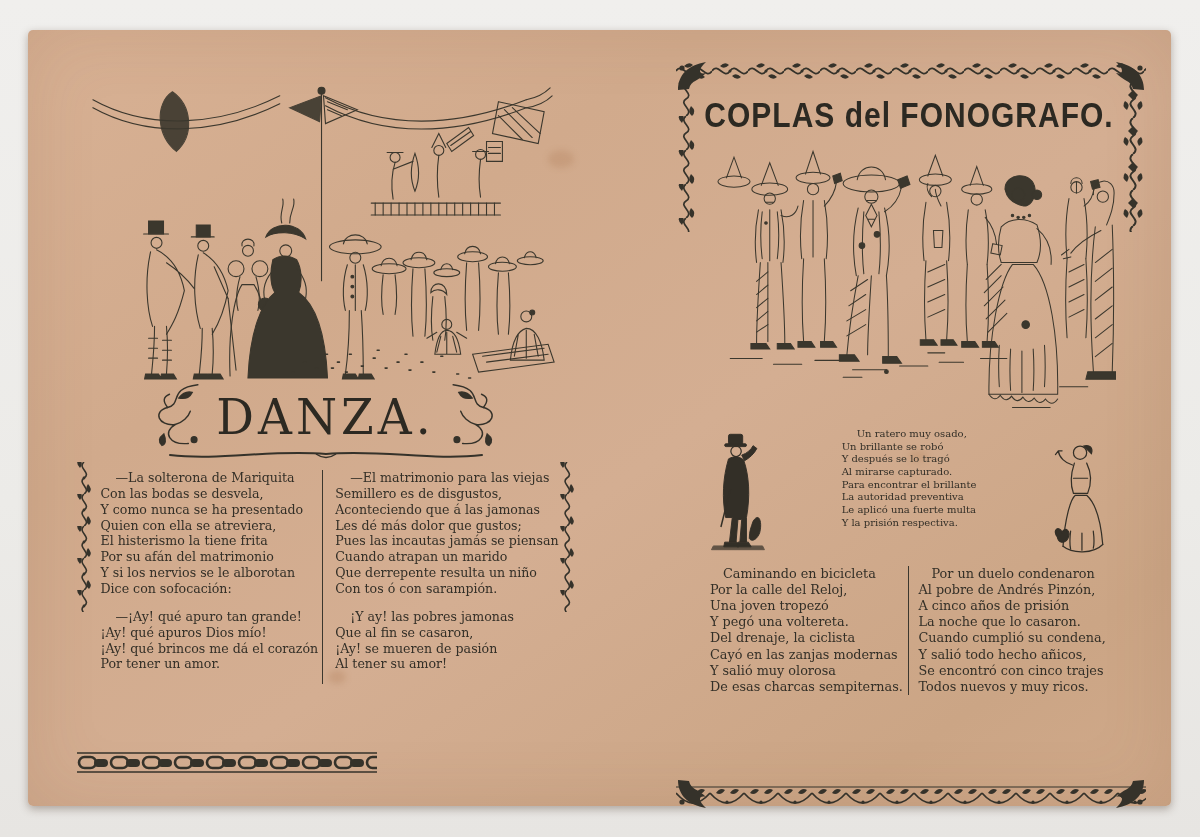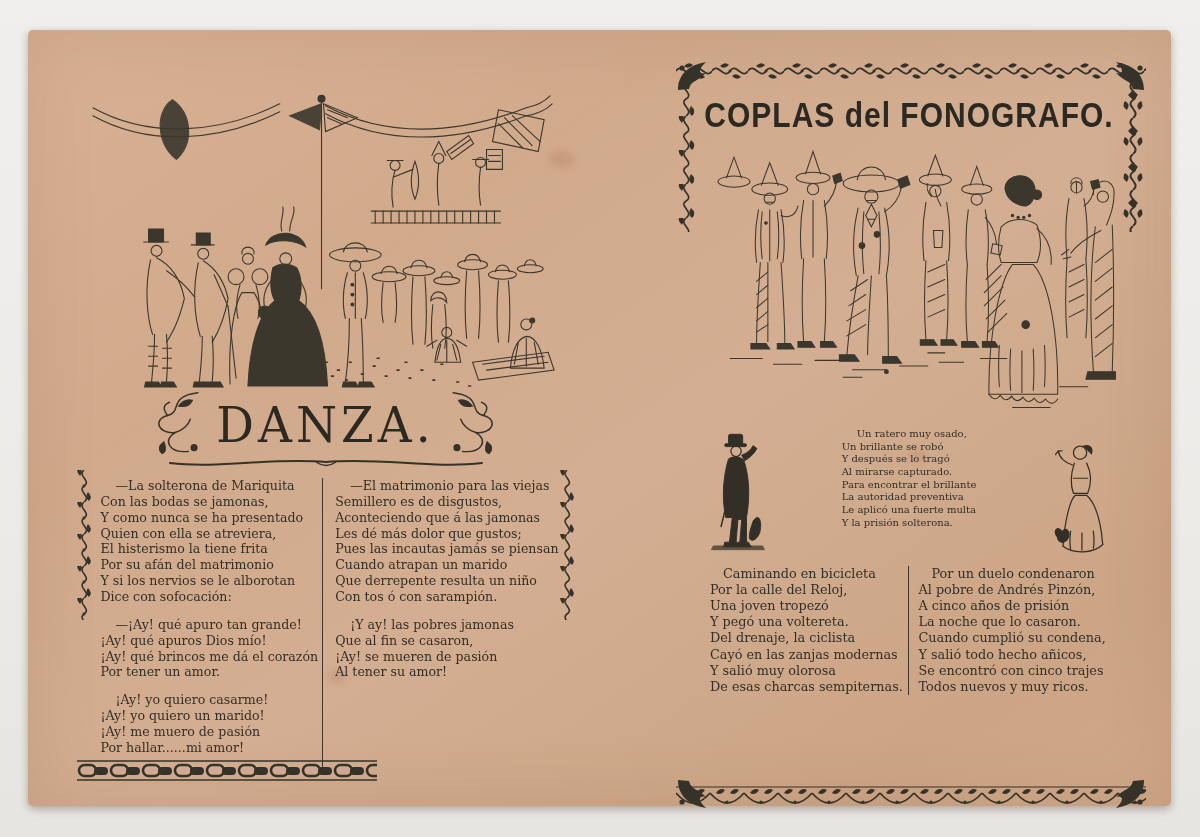--- a/index.html
+++ b/index.html
@@ -4,21 +4,21 @@
 <style>
   html,body{margin:0;padding:0;}
   body{width:1200px;height:837px;overflow:hidden;background:#edecea;font-family:"DejaVu Serif",serif;}
   .photo{position:relative;width:1200px;height:837px;background:linear-gradient(180deg,#f0efed 0%,#ecebe8 60%,#e7e5e2 100%);}
   .paper{position:absolute;left:28px;top:30px;width:1143px;height:776px;border-radius:5px;
          background:linear-gradient(145deg,#d8b194 0%,#d1aa8c 30%,#d4ae92 55%,#cba585 85%,#d0a98a 100%);
          box-shadow:0 3px 9px rgba(60,40,25,.35), inset 0 0 70px rgba(120,80,50,.14);}
   .stain{position:absolute;border-radius:50%;pointer-events:none;}
 
   
-  .page-left{position:absolute;left:47px;top:36px;width:501px;height:716px;color:#332f27;}
+  .page-left{position:absolute;left:47px;top:28px;width:501px;height:716px;color:#332f27;}
   .dance-art{display:block;width:501px;height:328px;}
   .title-row{display:flex;align-items:center;justify-content:center;gap:10px;height:68px;margin-top:-4px;}
   .title-danza{font-family:"DejaVu Serif",serif;font-size:47px;font-weight:normal;letter-spacing:4px;
                color:#2c2922;margin:0;transform:scaleY(1.04);}
   .title-rule{display:block;margin:-4px auto 2px auto;}
   .verse-area{position:relative;display:flex;padding:6px 26px 0 28px;justify-content:center;}
   .vcol{width:50%;padding:0 4px 0 10px;font-size:12.6px;line-height:1.26;}
   .vcol-r{border-left:1.4px solid #3b372e;padding-left:12px;}
   .stanza{margin-bottom:12px;}
   .line{white-space:nowrap;}
@@ -177,39 +177,33 @@
 
     <svg class="title-rule" width="320" height="16" viewBox="0 0 320 16">
       <path d="M4,9 C54,15 106,3 160,8 C214,3 266,15 316,9" stroke="#35322a" stroke-width="2" fill="none" stroke-linecap="round"></path>
       <path d="M150,8 q10,7 20,0" stroke="#35322a" stroke-width="1.5" fill="none"></path>
     </svg>
 
     <div class="verse-area">
       <div class="vcol">
         <div class="stanza">
               <div class="line">—La solterona de Mariquita</div>
-              <div class="line">Con las bodas se jamonas,</div>
+              <div class="line">Con las bodas se desvela,</div>
               <div class="line">Y como nunca se ha presentado</div>
               <div class="line">Quien con ella se atreviera,</div>
               <div class="line">El histerismo la tiene frita</div>
               <div class="line">Por su afán del matrimonio</div>
               <div class="line">Y si los nervios se le alborotan</div>
               <div class="line">Dice con sofocación:</div>
             </div>
         <div class="stanza">
               <div class="line">—¡Ay! qué apuro tan grande!</div>
               <div class="line">¡Ay! qué apuros Dios mío!</div>
               <div class="line">¡Ay! qué brincos me dá el corazón</div>
               <div class="line">Por tener un amor.</div>
-            </div>
-        <div class="stanza">
-              <div class="line">¡Ay! yo quiero casarme!</div>
-              <div class="line">¡Ay! yo quiero un marido!</div>
-              <div class="line">¡Ay! me muero de pasión</div>
-              <div class="line">Por hallar......mi amor!</div>
             </div>
       </div>
       <div class="vcol vcol-r">
         <div class="stanza">
               <div class="line">—El matrimonio para las viejas</div>
               <div class="line">Semillero es de disgustos,</div>
               <div class="line">Aconteciendo que á las jamonas</div>
               <div class="line">Les dé más dolor que gustos;</div>
               <div class="line">Pues las incautas jamás se piensan</div>
               <div class="line">Cuando atrapan un marido</div>
@@ -429,21 +423,21 @@
         </div>
         <div class="stanza-top-wrap">
           <div class="stanza">
                 <div class="line">Un ratero muy osado,</div>
                 <div class="line">Un brillante se robó</div>
                 <div class="line">Y después se lo tragó</div>
                 <div class="line">Al mirarse capturado.</div>
                 <div class="line">Para encontrar el brillante</div>
                 <div class="line">La autoridad preventiva</div>
                 <div class="line">Le aplicó una fuerte multa</div>
-                <div class="line">Y la prisión solterona.</div>
+                <div class="line">Y la prisión respectiva.</div>
               </div>
         </div>
         <div class="side-fig fr">
           <svg width="70" height="128" viewBox="0 0 74 130" style="margin-top:8px">
             <g stroke="#332f27" stroke-width="1.3" fill="none" stroke-linecap="round">
               <circle cx="36" cy="15" r="7"></circle>
               <path d="M40,8 C46,6 50,10 48,16 Z" fill="#332f27"></path>
               <path d="M28,28 C20,26 14,20 13,13 M13,13 l-3,4 M13,13 l4,0"></path>
               <path d="M30,26 C26,38 26,50 29,58 L44,58 C48,48 48,36 43,26"></path>
               <path d="M29,42 h15"></path>

